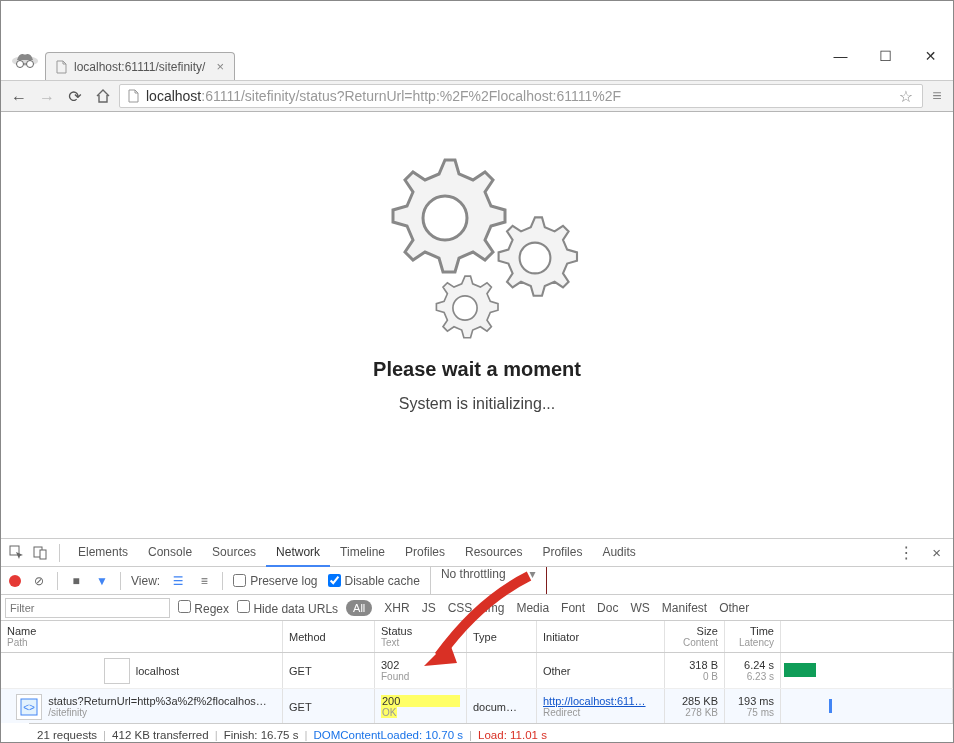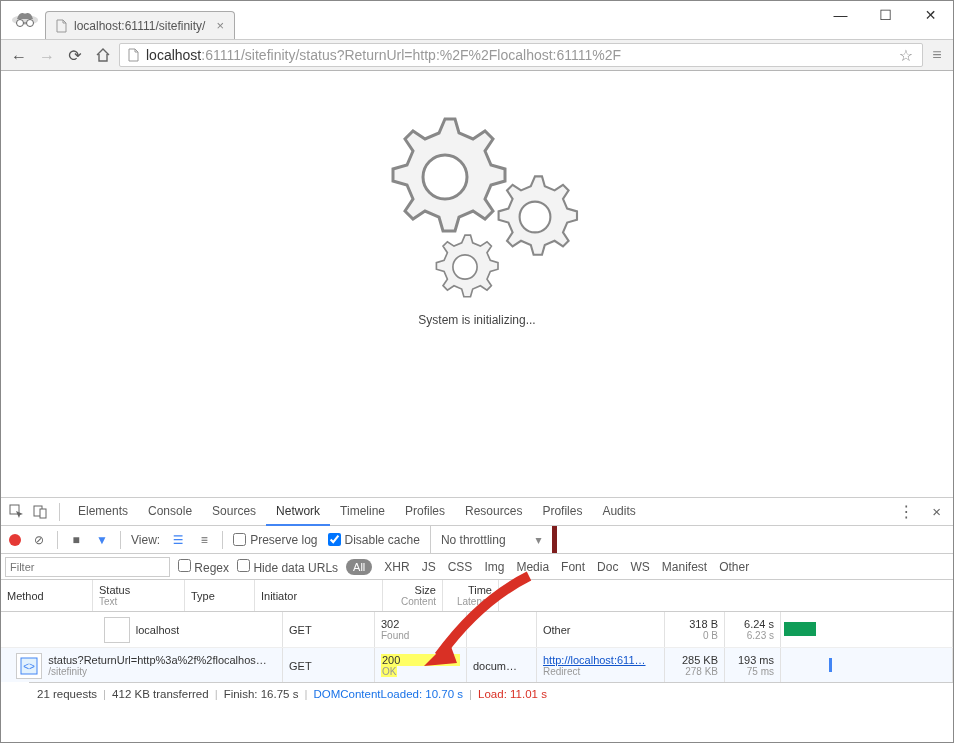--- a/index.html
+++ b/index.html
@@ -1,57 +1,57 @@
 <!DOCTYPE html>
 <html><head>
 <meta charset="utf-8">
 <style>
 * { margin: 0; padding: 0; box-sizing: border-box; font-family: "Segoe UI", Arial, sans-serif; }
 body { width: 954px; height: 743px; background: #fff; overflow: hidden; position: relative; border: 1px solid #888; }
 
 
-.titlebar { height: 38px; background: #fff; display: flex; align-items: flex-start; position: relative; }
+.titlebar { height: 38px; background: #fff; display: flex; align-items: flex-start; position: relative; margin-top: 41px; }
 .incognito-icon { width: 28px; height: 20px; margin: 8px 6px 0 10px; }
 .tab { display: flex; align-items: center; height: 28px; margin-top: 10px; padding: 0 8px; background: #f2f2f2; border: 1px solid #aaa; border-bottom: none; border-radius: 4px 4px 0 0; position: relative; min-width: 190px; font-size: 12px; color: #555; }
 .tab .favicon { width: 14px; height: 14px; margin-right: 6px; }
 .tab .close-x { margin-left: auto; font-size: 13px; color: #888; padding: 0 2px; }
 .window-controls { position: absolute; right: 0; top: 0; display: flex; }
 .window-controls div { width: 45px; height: 28px; display: flex; align-items: center; justify-content: center; font-size: 14px; color: #333; }
 
 
 .urlbar-row { height: 32px; background: #f2f2f2; border-top: 1px solid #ccc; border-bottom: 1px solid #b5b5b5; display: flex; align-items: center; padding: 0 6px; gap: 4px; }
 .nav-btn { width: 24px; height: 24px; display: flex; align-items: center; justify-content: center; color: #555; font-size: 16px; }
 .nav-btn.disabled { color: #bbb; }
 .urlbox { flex: 1; height: 24px; background: #fff; border: 1px solid #ccc; border-radius: 2px; display: flex; align-items: center; padding: 0 6px; font-size: 14px; color: #333; }
 .urlbox .page-favicon { width: 14px; height: 14px; margin-right: 6px; }
 .urlbox .url-dim { color: #999; }
 .star-icon, .menu-icon { width: 20px; height: 20px; display: flex; align-items: center; justify-content: center; color: #888; font-size: 16px;}
 
 
 .page { height: 426px; background: #fff; display: flex; flex-direction: column; align-items: center; padding-top: 28px; }
 .gears { width: 240px; height: 200px; position: relative; }
 .msg-title { font-size: 20px; font-weight: 700; color: #222; margin-top: 18px; }
-.msg-sub { font-size: 12px; color: #444; margin-top: 14px; }
+.msg-sub { font-size: 16px; color: #444; margin-top: 14px; }
 
 
 .devtools { border-top: 1px solid #ccc; height: 207px; display: flex; flex-direction: column; font-size: 12px; color: #333; }
 .dt-tabs { height: 28px; display: flex; align-items: center; border-bottom: 1px solid #ccc; padding: 0 4px; gap: 2px; }
 .dt-tabs .dock-icon { width: 22px; height: 22px; display: flex; align-items: center; justify-content: center; color: #666; }
 .dt-tabs .tabitem { padding: 6px 10px; color: #555; cursor: pointer; font-size: 12px; }
 .dt-tabs .tabitem.active { color: #333; border-bottom: 2px solid #4285f4; font-weight: 500; }
 .dt-tabs .spacer { flex: 1; }
 .dt-tabs .dots { padding: 0 8px; color: #666; font-size: 16px; }
 .dt-tabs .close { padding: 0 8px; font-size: 15px; color: #666; }
 
 .dt-toolbar { height: 28px; display: flex; align-items: center; border-bottom: 1px solid #ccc; padding: 0 8px; gap: 10px; font-size: 12px; color: #555;}
 .record-dot { width: 12px; height: 12px; border-radius: 50%; background: #e53935; }
 .tool-icon { width: 16px; height: 16px; display: flex; align-items: center; justify-content: center; color: #666; }
 .tool-sep { width: 1px; height: 18px; background: #ccc; }
 .dt-toolbar label { display: flex; align-items: center; gap: 4px; }
-.throttling { border-left: 1px solid #ccc; border-right: 5px solid #7f1d1d; padding: 0 10px; height: 100%; display:flex;align-items:center; gap: 30px; }
+.throttling { border-left: 1px solid #ccc; border-right: 1px solid #7f1d1d; padding: 0 10px; height: 100%; display:flex;align-items:flex-start; gap: 24px; }
 
 .dt-filterbar { height: 26px; display: flex; align-items: center; border-bottom: 1px solid #ccc; padding: 0 4px; gap: 8px; font-size: 12px; color: #555;}
 .dt-filterbar input.filter { width: 165px; height: 20px; border: 1px solid #ccc; padding: 0 4px; font-size: 11px; }
 .filter-pill { padding: 2px 7px; border-radius: 8px; background: #888; color: #fff; font-size: 11px; }
 .filter-type { color: #555; cursor: pointer; }
 
 
 .net-table { flex: 1; overflow: hidden; }
 .net-head { display: flex; height: 32px; border-bottom: 1px solid #ccc; background: #fff; }
 .net-head > div, .net-row > div { border-right: 1px solid #e2e2e2; padding: 2px 6px; display: flex; flex-direction: column; justify-content: center; font-size: 11px; }
@@ -145,20 +145,21 @@
       <g transform="translate(178,118) scale(0.7)">
         <path d="M0,-58 L10,-58 L14,-44 L28,-38 L40,-46 L48,-38 L40,-26 L46,-12 L60,-8 L60,4 L46,8 L40,22 L48,34 L40,42 L28,34 L14,40 L10,54 L-2,54 L-6,40 L-20,34 L-32,42 L-40,34 L-32,22 L-38,8 L-52,4 L-52,-8 L-38,-12 L-32,-26 L-40,-38 L-32,-46 L-20,-38 L-6,-44 Z"></path>
         <circle r="22" fill="#fff"></circle>
       </g>
       <g transform="translate(108,168) scale(0.55)">
         <path d="M0,-58 L10,-58 L14,-44 L28,-38 L40,-46 L48,-38 L40,-26 L46,-12 L60,-8 L60,4 L46,8 L40,22 L48,34 L40,42 L28,34 L14,40 L10,54 L-2,54 L-6,40 L-20,34 L-32,42 L-40,34 L-32,22 L-38,8 L-52,4 L-52,-8 L-38,-12 L-32,-26 L-40,-38 L-32,-46 L-20,-38 L-6,-44 Z"></path>
         <circle r="22" fill="#fff"></circle>
       </g>
     </g>
   </svg>
+  <div class="msg-title">Please wait a moment</div>
   <div class="msg-sub">System is initializing...</div>
 </div>
 
 <div class="devtools">
   <div class="dt-tabs">
     <div class="dock-icon">
         <svg width="15" height="15" viewBox="0 0 15 15">
           <rect x="1" y="1" width="9" height="9" fill="none" stroke="#666"></rect>
           <path d="M7 7 l7 3 l-3 1 l-1 3 z" fill="#666"></path>
         </svg>
@@ -225,20 +226,24 @@
         <span class="filter-type">Font</span>
         <span class="filter-type">Doc</span>
         <span class="filter-type">WS</span>
         <span class="filter-type">Manifest</span>
         <span class="filter-type">Other</span>
       </div>
   </div>
 
   <div class="net-table">
     <div class="net-head">
+      <div class="col-name">
+          <span>Name</span>
+          <span class="sub">Path</span>
+        </div>
       <div class="col-method">
           <span>Method</span>
         </div>
       <div class="col-status">
           <span>Status</span>
           <span class="sub">Text</span>
         </div>
       <div class="col-type">
           <span>Type</span>
         </div>

